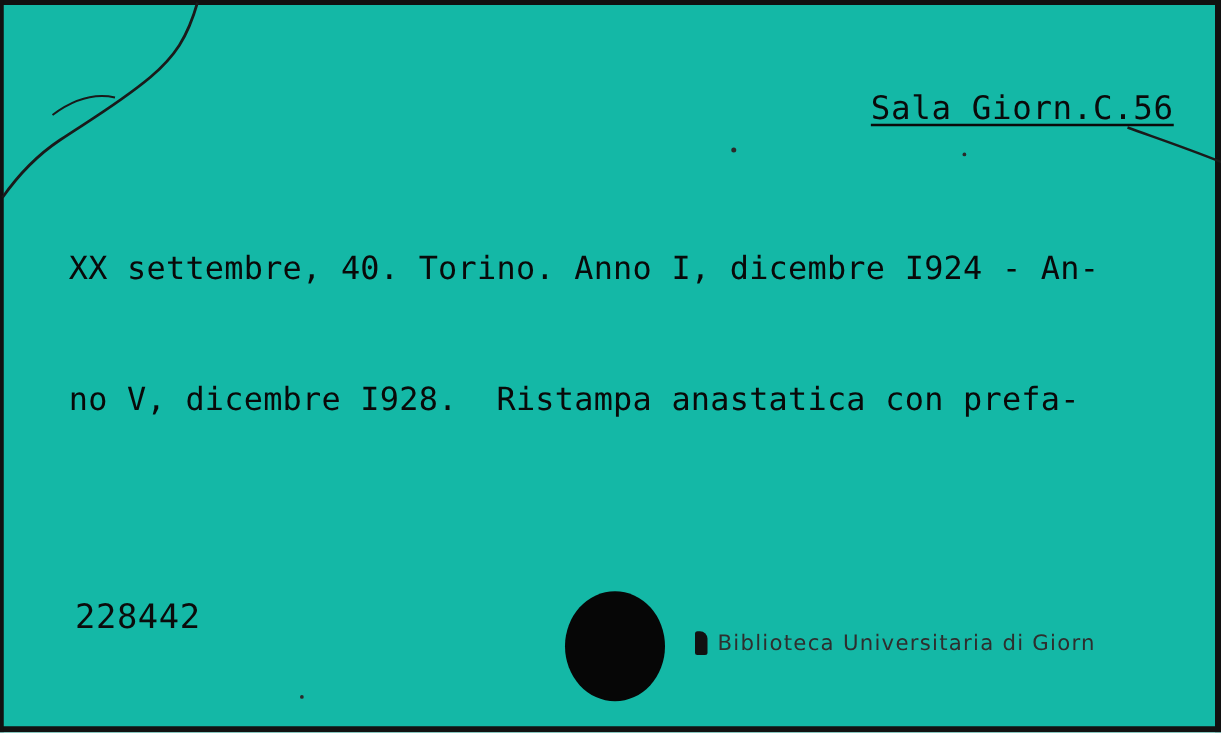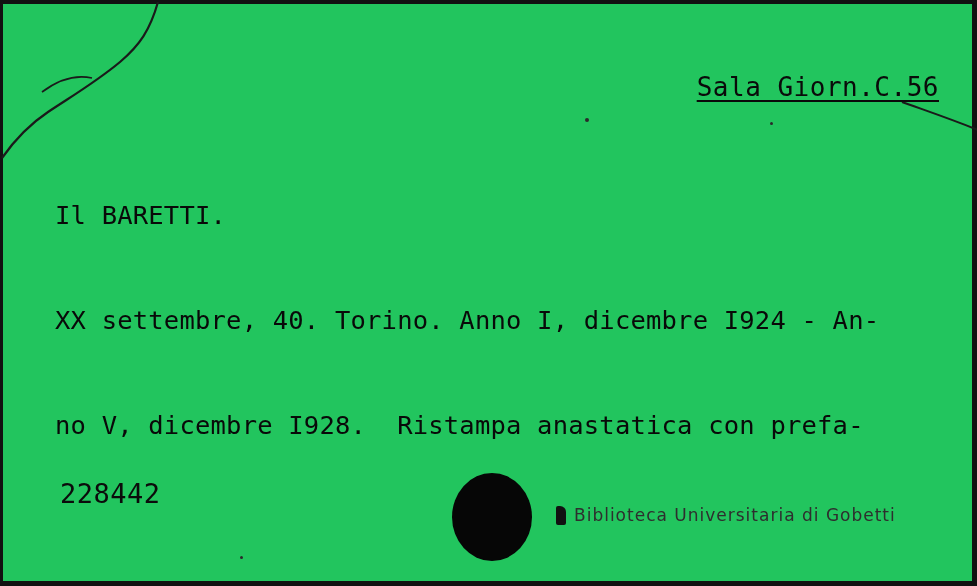--- a/index.html
+++ b/index.html
@@ -7,21 +7,21 @@
     padding: 0;
     background: #ffffff;
   }
   body {
     font-family: "DejaVu Sans Mono", monospace;
   }
   #card {
     position: relative;
     width: 977px;
     height: 586px;
-    background: #22c55e;
+    background: #14b8a6;
     overflow: hidden;
   }
   
   .frame-top {
     position: absolute;
     left: 0; top: 0;
     width: 977px; height: 4px;
     background: #111;
   }
   .frame-bottom {
@@ -133,36 +133,35 @@
     <path d="M92 78 C74 74 58 80 42 92" stroke="#1a1a1a" stroke-width="1.6" fill="none"></path>
   </svg>
 
   <svg class="crease" style="left:900px; top:96px; width:80px; height:60px;" viewBox="0 0 80 60">
     <path d="M2 6 C24 14 48 22 78 34" stroke="#1a1a1a" stroke-width="2" fill="none"></path>
   </svg>
 
   <div class="shelfmark">Sala Giorn.C.56</div>
 
   <div class="body-text">
-    <div class="line">Il BARETTI.</div>
     <div class="line">XX settembre, 40. Torino. Anno I, dicembre I924 - An-</div>
     <div class="line">no V, dicembre I928.  Ristampa anastatica con prefa-</div>
     
     
     
     
     
     
   </div>
 
   <div class="accession">228442</div>
 
   <div class="ink-blob"></div>
 
   <div class="stamp">
-    <span class="stamp-mark"></span><span>Biblioteca Universitaria di Gobetti</span>
+    <span class="stamp-mark"></span><span>Biblioteca Universitaria di Giorn</span>
   </div>
 
   <div class="speck" style="left:585px; top:118px; width:4px; height:4px;"></div>
   <div class="speck" style="left:770px; top:122px; width:3px; height:3px;"></div>
   <div class="speck" style="left:240px; top:556px; width:3px; height:3px;"></div>
 
 </div>
 
 </body></html>

